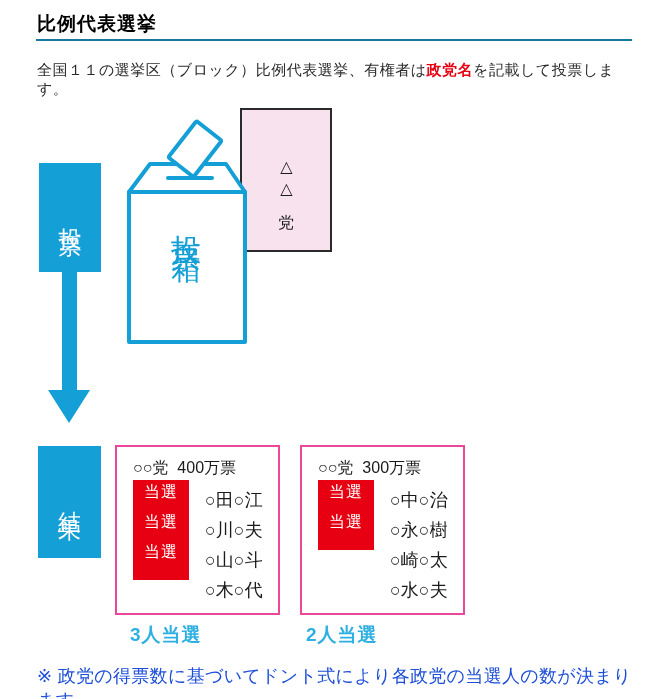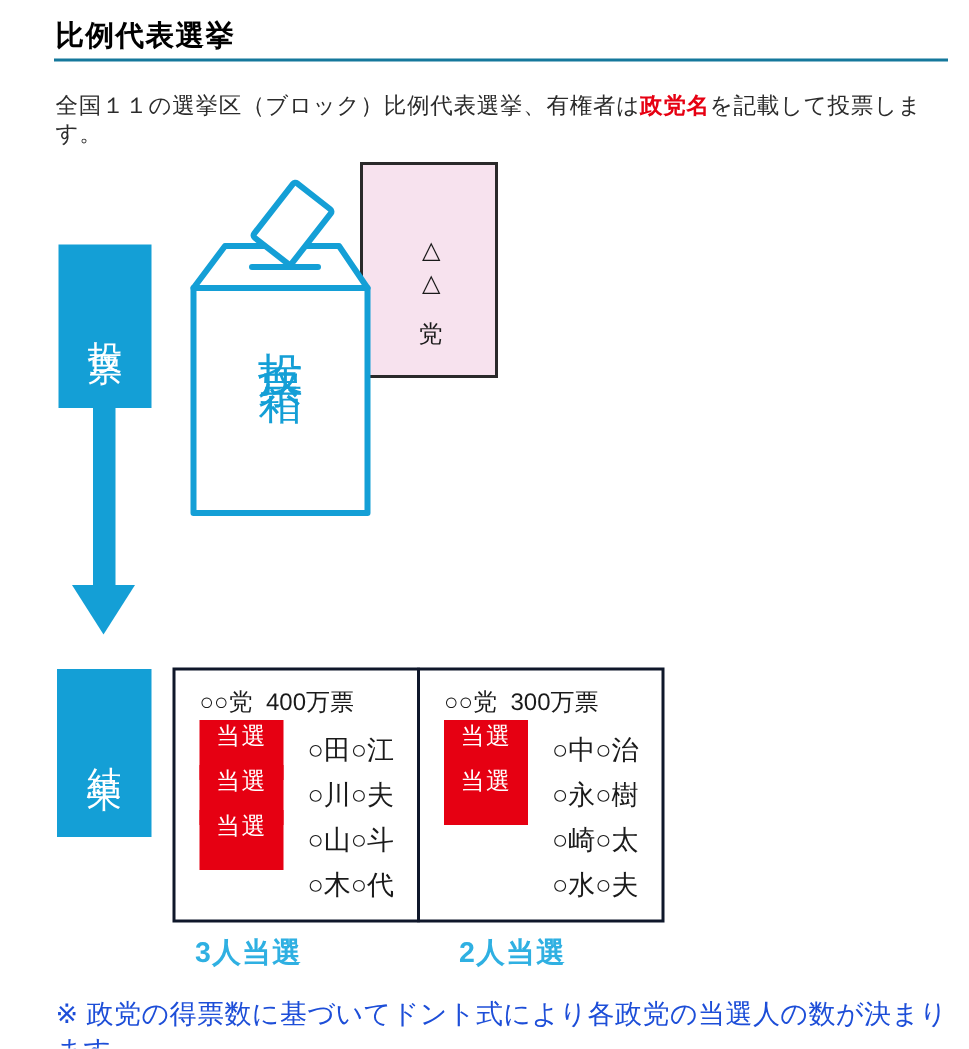--- a/index.html
+++ b/index.html
@@ -67,25 +67,25 @@
   
   .bbox-svg { left: 118px; top: 118px; z-index: 2; }
   .bbox-label {
     left: 171px; top: 211px; z-index: 3;
     color: #149fd6; font-size: 30px; letter-spacing: 10px;
   }
 
   
   .card {
     width: 165px; height: 170px; top: 445px;
-    background: #fff; border: 2px solid #0f172a;
+    background: #fff; border: 2px solid #ec4899;
     padding: 11px 0 0 16px; z-index: 1;
   }
   .card-1 { left: 115px; }
-  .card-2 { left: 278px; }
+  .card-2 { left: 300px; }
   .card-header { font-size: 16px; color: #1a1a1a; height: 19px; margin-bottom: 11px; white-space: nowrap; }
   .card-header .party { margin-right: 9px; }
   .row { display: flex; align-items: center; height: 24px; margin-bottom: 6px; }
   .badge {
     display: inline-block; width: 56px; height: 40px;
     background: #e60012; color: #fff; font-size: 16px;
     line-height: 24px; text-align: center; letter-spacing: 1px;
     flex: 0 0 56px;
   }
   .cand { font-size: 18px; color: #1a1a1a; margin-left: 16px; white-space: nowrap; }

